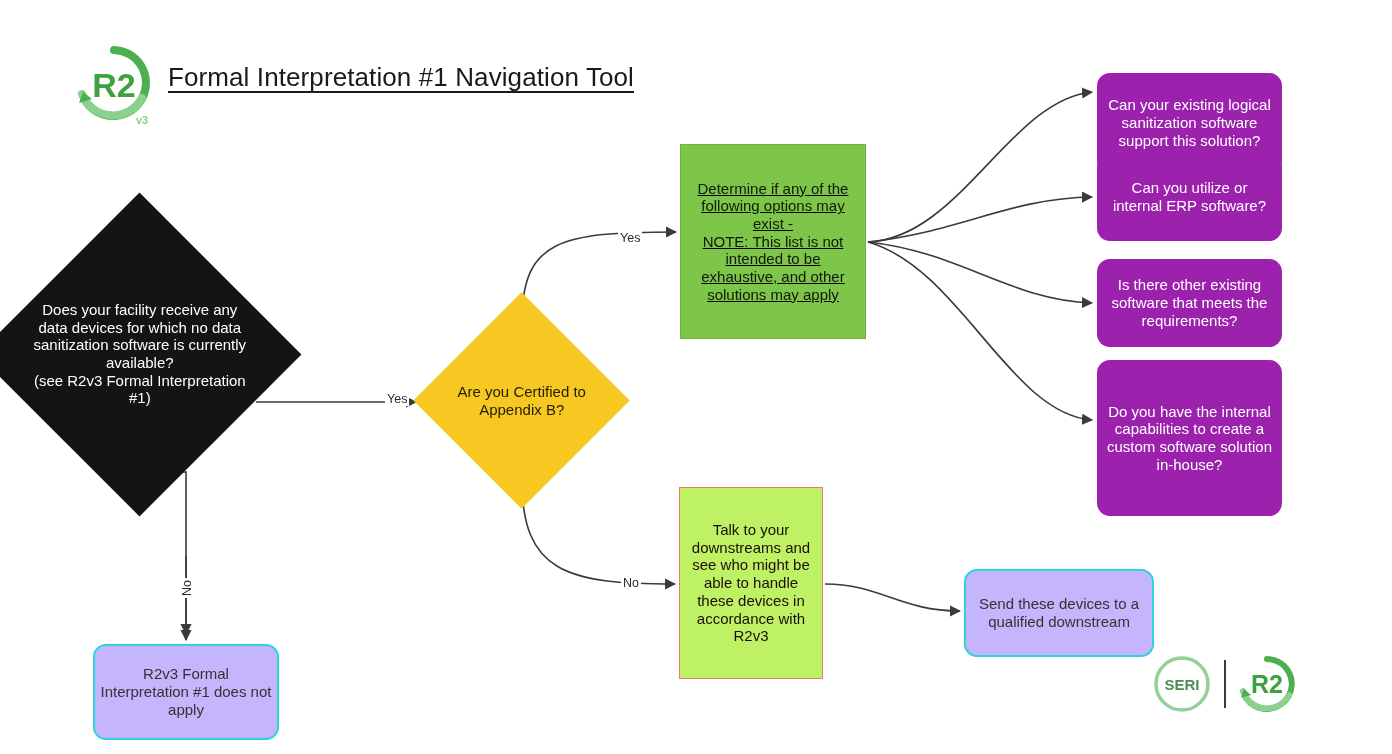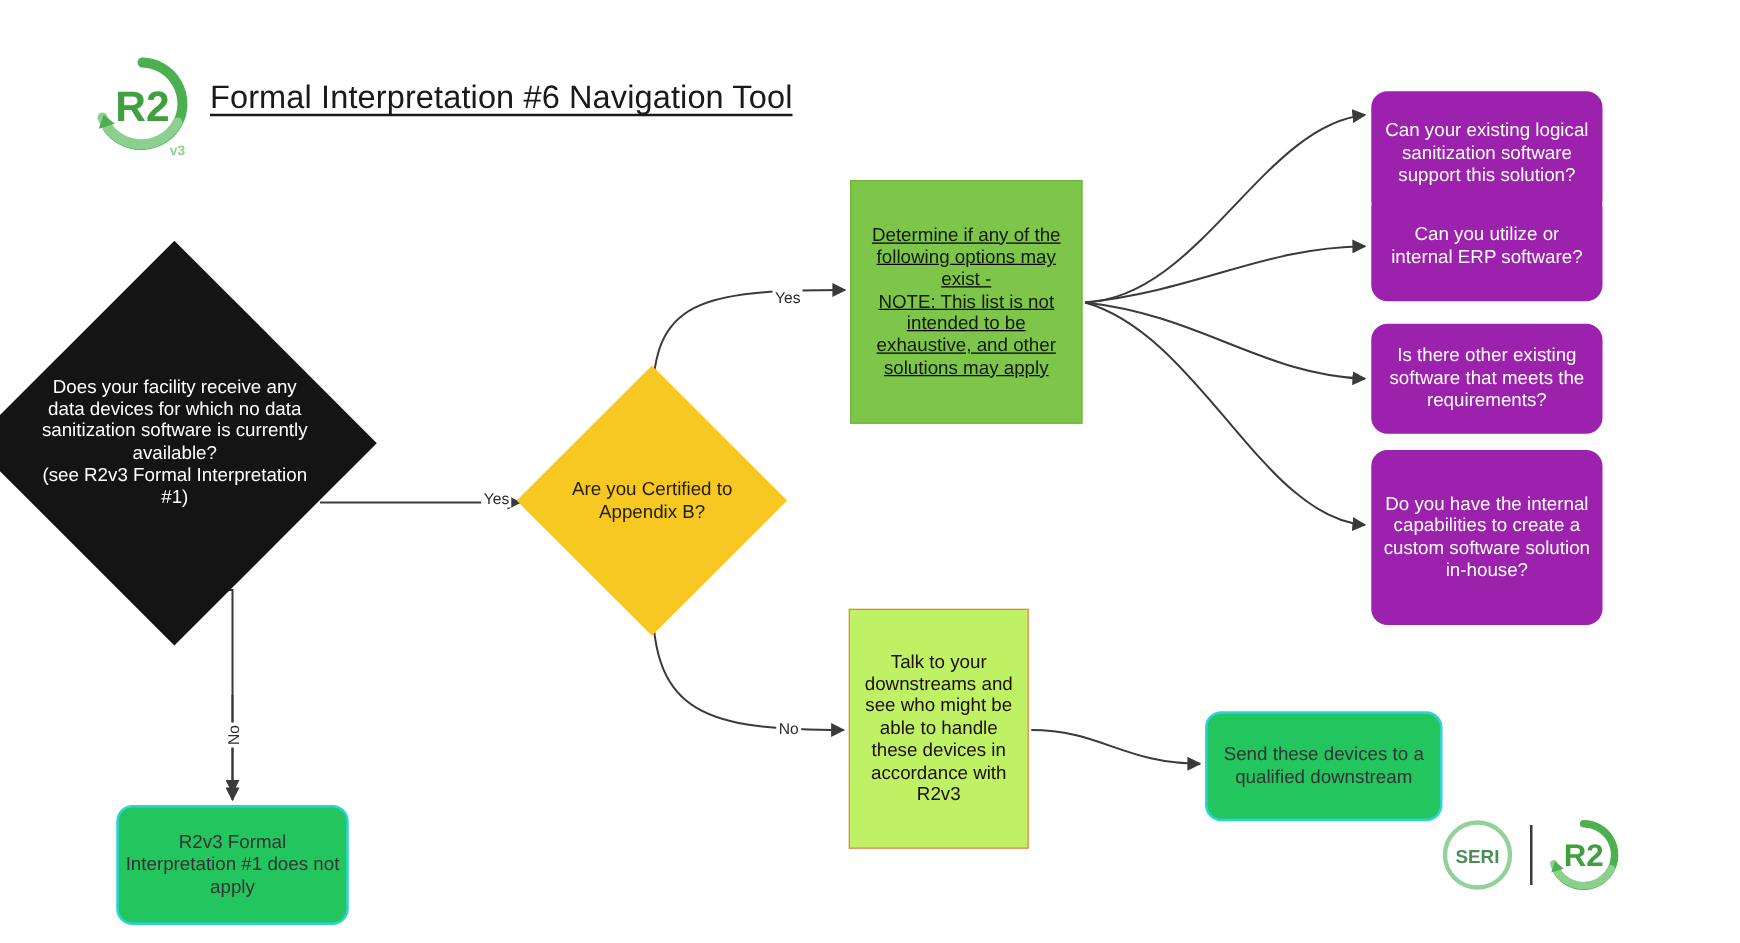--- a/index.html
+++ b/index.html
@@ -133,26 +133,26 @@
   .purple .label {
     color: #ffffff;
     font-size: 15px;
   }
   #node-purple-0 { left: 1097px; top: 41px;  width: 185px; height: 100px; margin-top: 32px; }
   #node-purple-0 .label { width: 172px; }
   #node-purple-1 { left: 1097px; top: 153px; width: 185px; height: 88px; }
   #node-purple-1 .label { width: 168px; }
   #node-purple-2 { left: 1097px; top: 259px; width: 185px; height: 88px; }
   #node-purple-2 .label { width: 176px; }
-  #node-purple-3 { left: 1097px; top: 360px; width: 185px; height: 140px; }
+  #node-purple-3 { left: 1097px; top: 360px; width: 185px; height: 156px; }
   #node-purple-3 .label { width: 176px; }
 
   
   .cyan {
-    background: #22c55e;
+    background: #c4b5fd;
     border: 2px solid #2ED3DA;
     border-radius: 13px;
   }
   .cyan .label {
     color: #333333;
     font-size: 15px;
   }
   #node-not-apply { left: 93px;  top: 644px; width: 186px; height: 96px; }
   #node-not-apply .label { width: 176px; }
   #node-qualified { left: 964px; top: 569px; width: 190px; height: 88px; }
@@ -189,21 +189,21 @@
   <div id="header-logo">
     <svg width="92" height="92" viewBox="0 0 92 92">
       <path d="M46 10 A33 33 0 1 1 18 62" fill="none" stroke="#4CAF50" stroke-width="8" stroke-linecap="round"></path>
       <path d="M14 54 A33 33 0 0 0 74 58" fill="none" stroke="#8BD08E" stroke-width="8" stroke-linecap="round"></path>
       <path d="M24 59 l-9 -7 l-4 11 z" fill="#4CAF50"></path>
       <text x="46" y="57" text-anchor="middle" font-family="'Liberation Sans', sans-serif" font-size="34" font-weight="bold" fill="#3FA03F">R2</text>
       <text x="74" y="84" text-anchor="middle" font-family="'Liberation Sans', sans-serif" font-size="11" font-weight="bold" fill="#8BD08E">v3</text>
     </svg>
   </div>
 
-  <div id="page-title">Formal Interpretation #6 Navigation Tool</div>
+  <div id="page-title">Formal Interpretation #1 Navigation Tool</div>
 
   <svg id="edges">
     <defs>
       <marker id="arrow" viewBox="0 0 10 10" refX="9" refY="5" markerWidth="7" markerHeight="7" orient="auto-start-reverse">
         <path d="M 0 0 L 10 5 L 0 10 z" fill="#3a3a3a"></path>
       </marker>
     </defs>
     <g fill="none" stroke="#3a3a3a" stroke-width="1.6" marker-end="url(#arrow)">
 
       <path d="M 256 402 L 416 402"></path>

